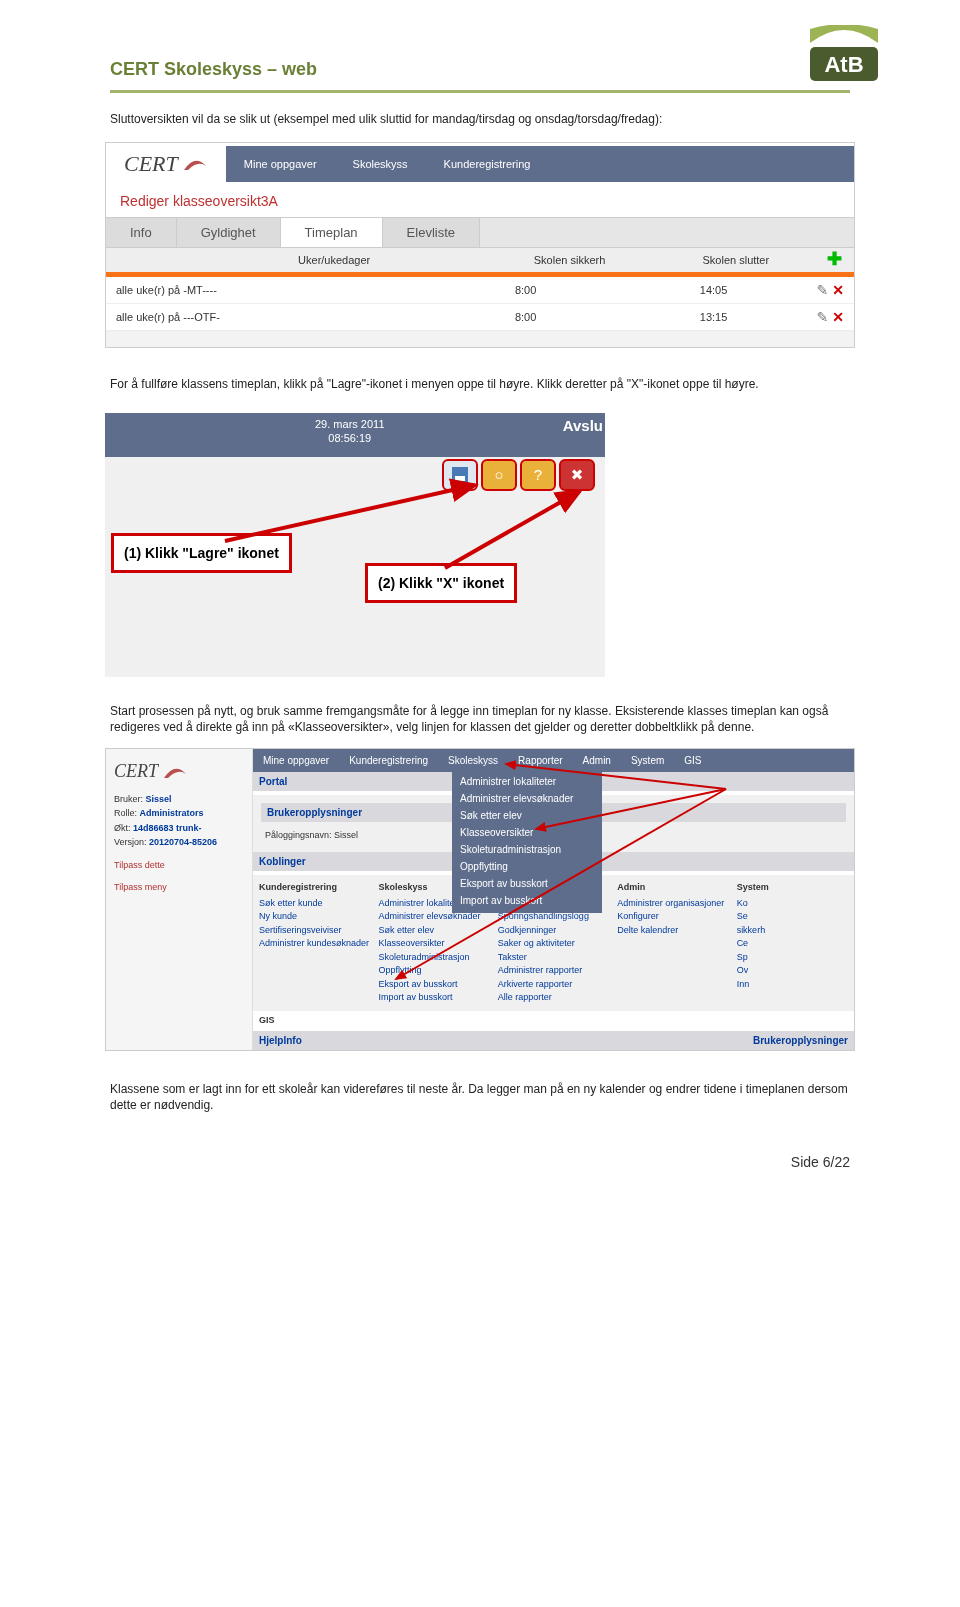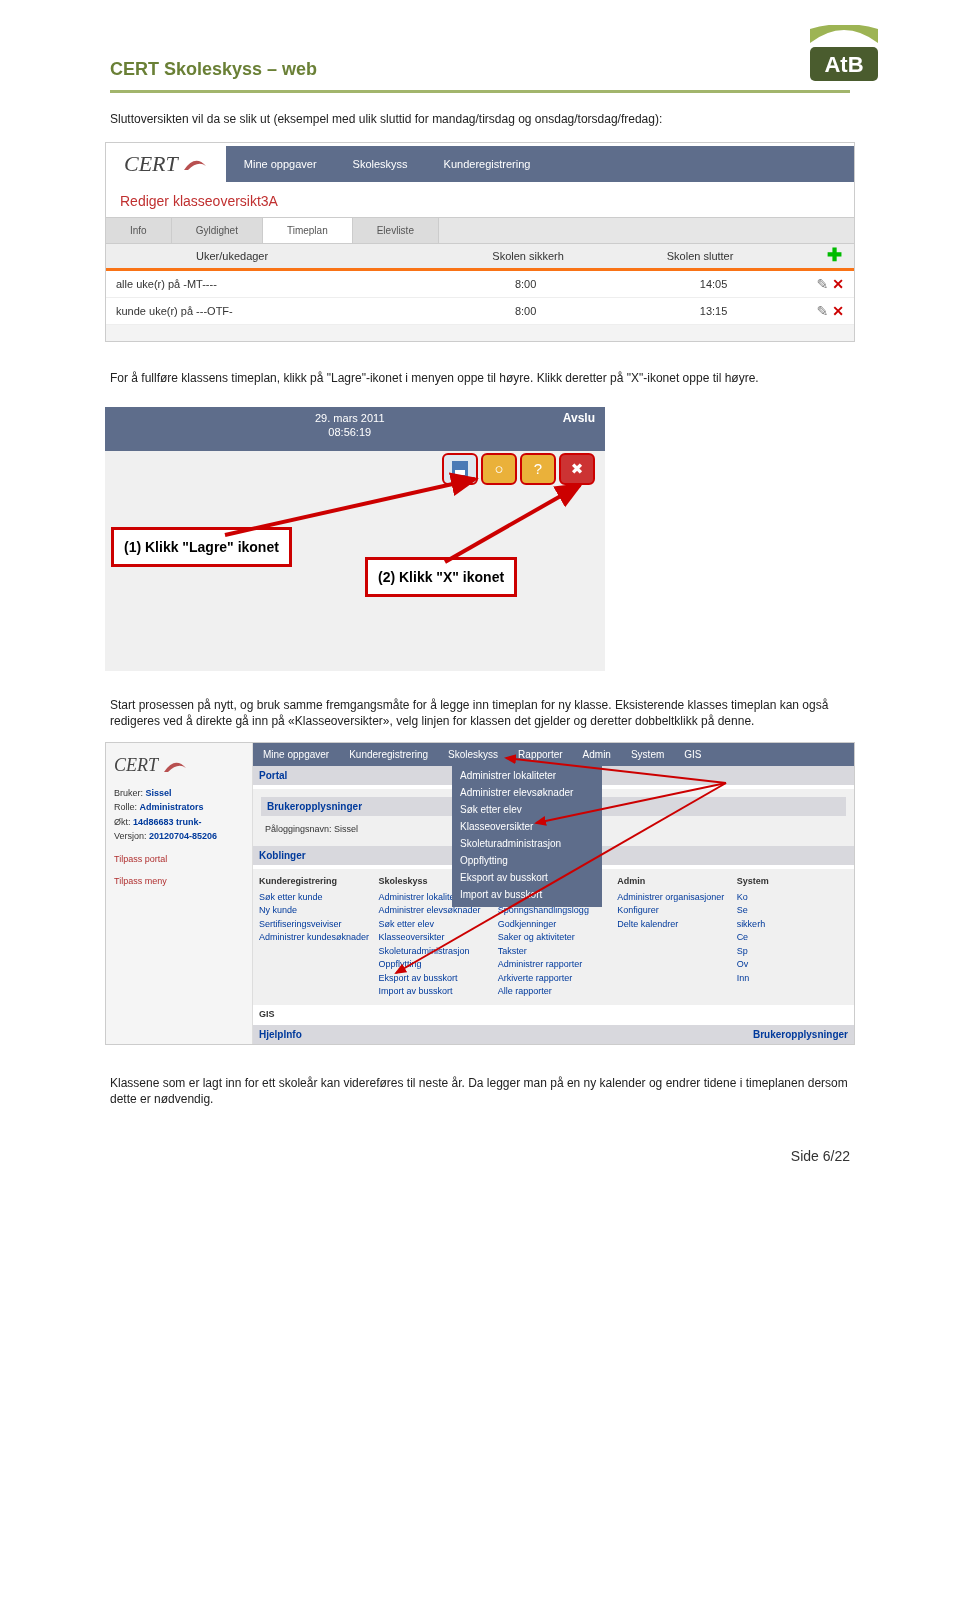--- a/index.html
+++ b/index.html
@@ -12,42 +12,42 @@
 
   
   .app1 { border: 1px solid #ccc; margin: 14px -5px 28px -5px; font-size: 12px; background: #fff; }
   .app1-top { display: flex; align-items: center; background: #fff; }
   .cert-logo { font-family: Georgia, serif; font-size: 22px; color: #444; font-style: italic; padding: 8px 18px; display: flex; align-items: center; }
   .cert-swirl { width: 26px; height: 20px; margin-left: 4px; }
   .app1-nav { flex: 1; background: #5e6d8b; color: #fff; display: flex; align-items: center; height: 36px; }
   .nav-item { padding: 0 18px; font-size: 11px; }
   .app1-subtitle { color: #c03030; font-size: 14px; padding: 8px 14px; }
   .app1-tabs { display: flex; background: #e6e6e6; border-top: 1px solid #ccc; border-bottom: 1px solid #ccc; }
-  .tab { padding: 7px 24px; font-size: 10px; color: #555; background: #dcdcdc; border-right: 1px solid #ccc; }
+  .tab { padding: 7px 24px; font-size: 13px; color: #555; background: #dcdcdc; border-right: 1px solid #ccc; }
   .tab.active { background: #fff; }
-  .tab-row2 { display: flex; background: #eee; border-bottom: 3px solid #f97316; }
+  .tab-row2 { display: flex; background: #eee; border-bottom: 5px solid #f97316; text-align: center; }
   .col-h { padding: 6px 10px; font-size: 11px; color: #333; }
   .col-h:nth-child(1){ width: 340px; padding-left: 90px; }
   .col-h:nth-child(2){ width: 190px; }
   .col-h:nth-child(3){ width: 170px; }
   .plus { color: #0b0; font-size: 18px; font-weight: bold; margin-left: auto; padding: 0 12px; }
   .data-row { display: flex; padding: 5px 10px; font-size: 11px; color: #333; border-bottom: 1px solid #eee; align-items: center; }
   .data-row .c1 { width: 410px; }
   .data-row .c2 { width: 190px; }
   .data-row .c3 { width: 120px; }
   .row-icons { margin-left: auto; display: flex; gap: 4px; font-size: 14px; }
   .edit-ico { color: #777; }
   .del-ico { color: #c00; font-weight: bold; }
   .blank-row { height: 16px; background: #f3f3f3; }
 
   
   .app2 { margin: 20px -5px 26px -5px; background: #f0f0f0; position: relative; width: 500px; font-size: 12px; }
   .app2-bar { background: #5e6d8b; color: #fff; text-align: right; padding: 6px 12px; font-size: 11px; height: 44px; box-sizing: border-box; position: relative; }
   .app2-date { position: absolute; left: 210px; top: 4px; line-height: 1.3; text-align: center; }
-  .app2-avslu { position: absolute; right: 10px; top: 4px; font-weight: bold; font-size: 12px; text-align: center; }
+  .app2-avslu { position: absolute; right: 2px; top: 4px; font-weight: bold; font-size: 15px; text-align: center; }
   .app2-buttons { position: absolute; right: 10px; top: 46px; display: flex; gap: 3px; }
   .icon-btn { width: 32px; height: 28px; border-radius: 6px; border: 2px solid #c00; display: flex; align-items: center; justify-content: center; font-size: 15px; color: #fff; }
   .icon-btn.save { background: #dfe8f0; border-color: #c00; }
   .icon-btn.save .floppy { width: 16px; height: 16px; background: #4a7ab5; position: relative; }
   .icon-btn.save .floppy::after { content:""; position:absolute; top:9px; left:3px; width:10px; height:5px; background:#fff; }
   .icon-btn.yellow { background: #eab13a; }
   .icon-btn.red { background: #c33; }
   .callout { position: absolute; background: #fff; border: 3px solid #c00; padding: 8px 10px; font-size: 14px; font-weight: bold; text-align: center; color: #000; line-height: 1.3; }
   .callout1 { top: 120px; left: 6px; }
   .callout2 { top: 150px; left: 260px; }
@@ -128,21 +128,21 @@
     <div class="data-row">
       <div class="c1">alle uke(r) på -MT----</div>
       <div class="c2">8:00</div>
       <div class="c3">14:05</div>
       <div class="row-icons">
           <span class="edit-ico">✎</span>
           <span class="del-ico">✕</span>
         </div>
     </div>
     <div class="data-row">
-      <div class="c1">kunde uke(r) på ---OTF-</div>
+      <div class="c1">alle uke(r) på ---OTF-</div>
       <div class="c2">8:00</div>
       <div class="c3">13:15</div>
       <div class="row-icons">
           <span class="edit-ico">✎</span>
           <span class="del-ico">✕</span>
         </div>
     </div>
     <div class="blank-row"></div>
   </div>
 
@@ -186,21 +186,21 @@
         <div class="cert-logo" style="padding:0;font-size:18px;">
           <span>CERT</span>
           <svg class="cert-swirl" viewBox="0 0 26 20" width="20" height="14">
               <path d="M 2 16 Q 13 0 24 12 Q 16 6 6 16 Z" fill="#b85050"></path>
             </svg>
         </div>
         <div style="margin-top:6px"><span class="lbl">Bruker:</span> <span class="val">Sissel</span></div>
         <div><span class="lbl">Rolle:</span> <span class="val">Administrators</span></div>
         <div><span class="lbl">Økt:</span> <span class="val">14d86683 trunk-</span></div>
         <div><span class="lbl">Versjon:</span> <span class="val">20120704-85206</span></div>
-        <span class="link">Tilpass portal</span>
+        <span class="link">Tilpass dette</span>
         <span class="link">Tilpass meny</span>
       </div>
       <div class="app3-main">
         <div class="app3-nav">
           <div>Mine oppgaver</div>
           <div>Kunderegistrering</div>
           <div>Skoleskyss</div>
           <div>Rapporter</div>
           <div>Admin</div>
           <div>System</div>

